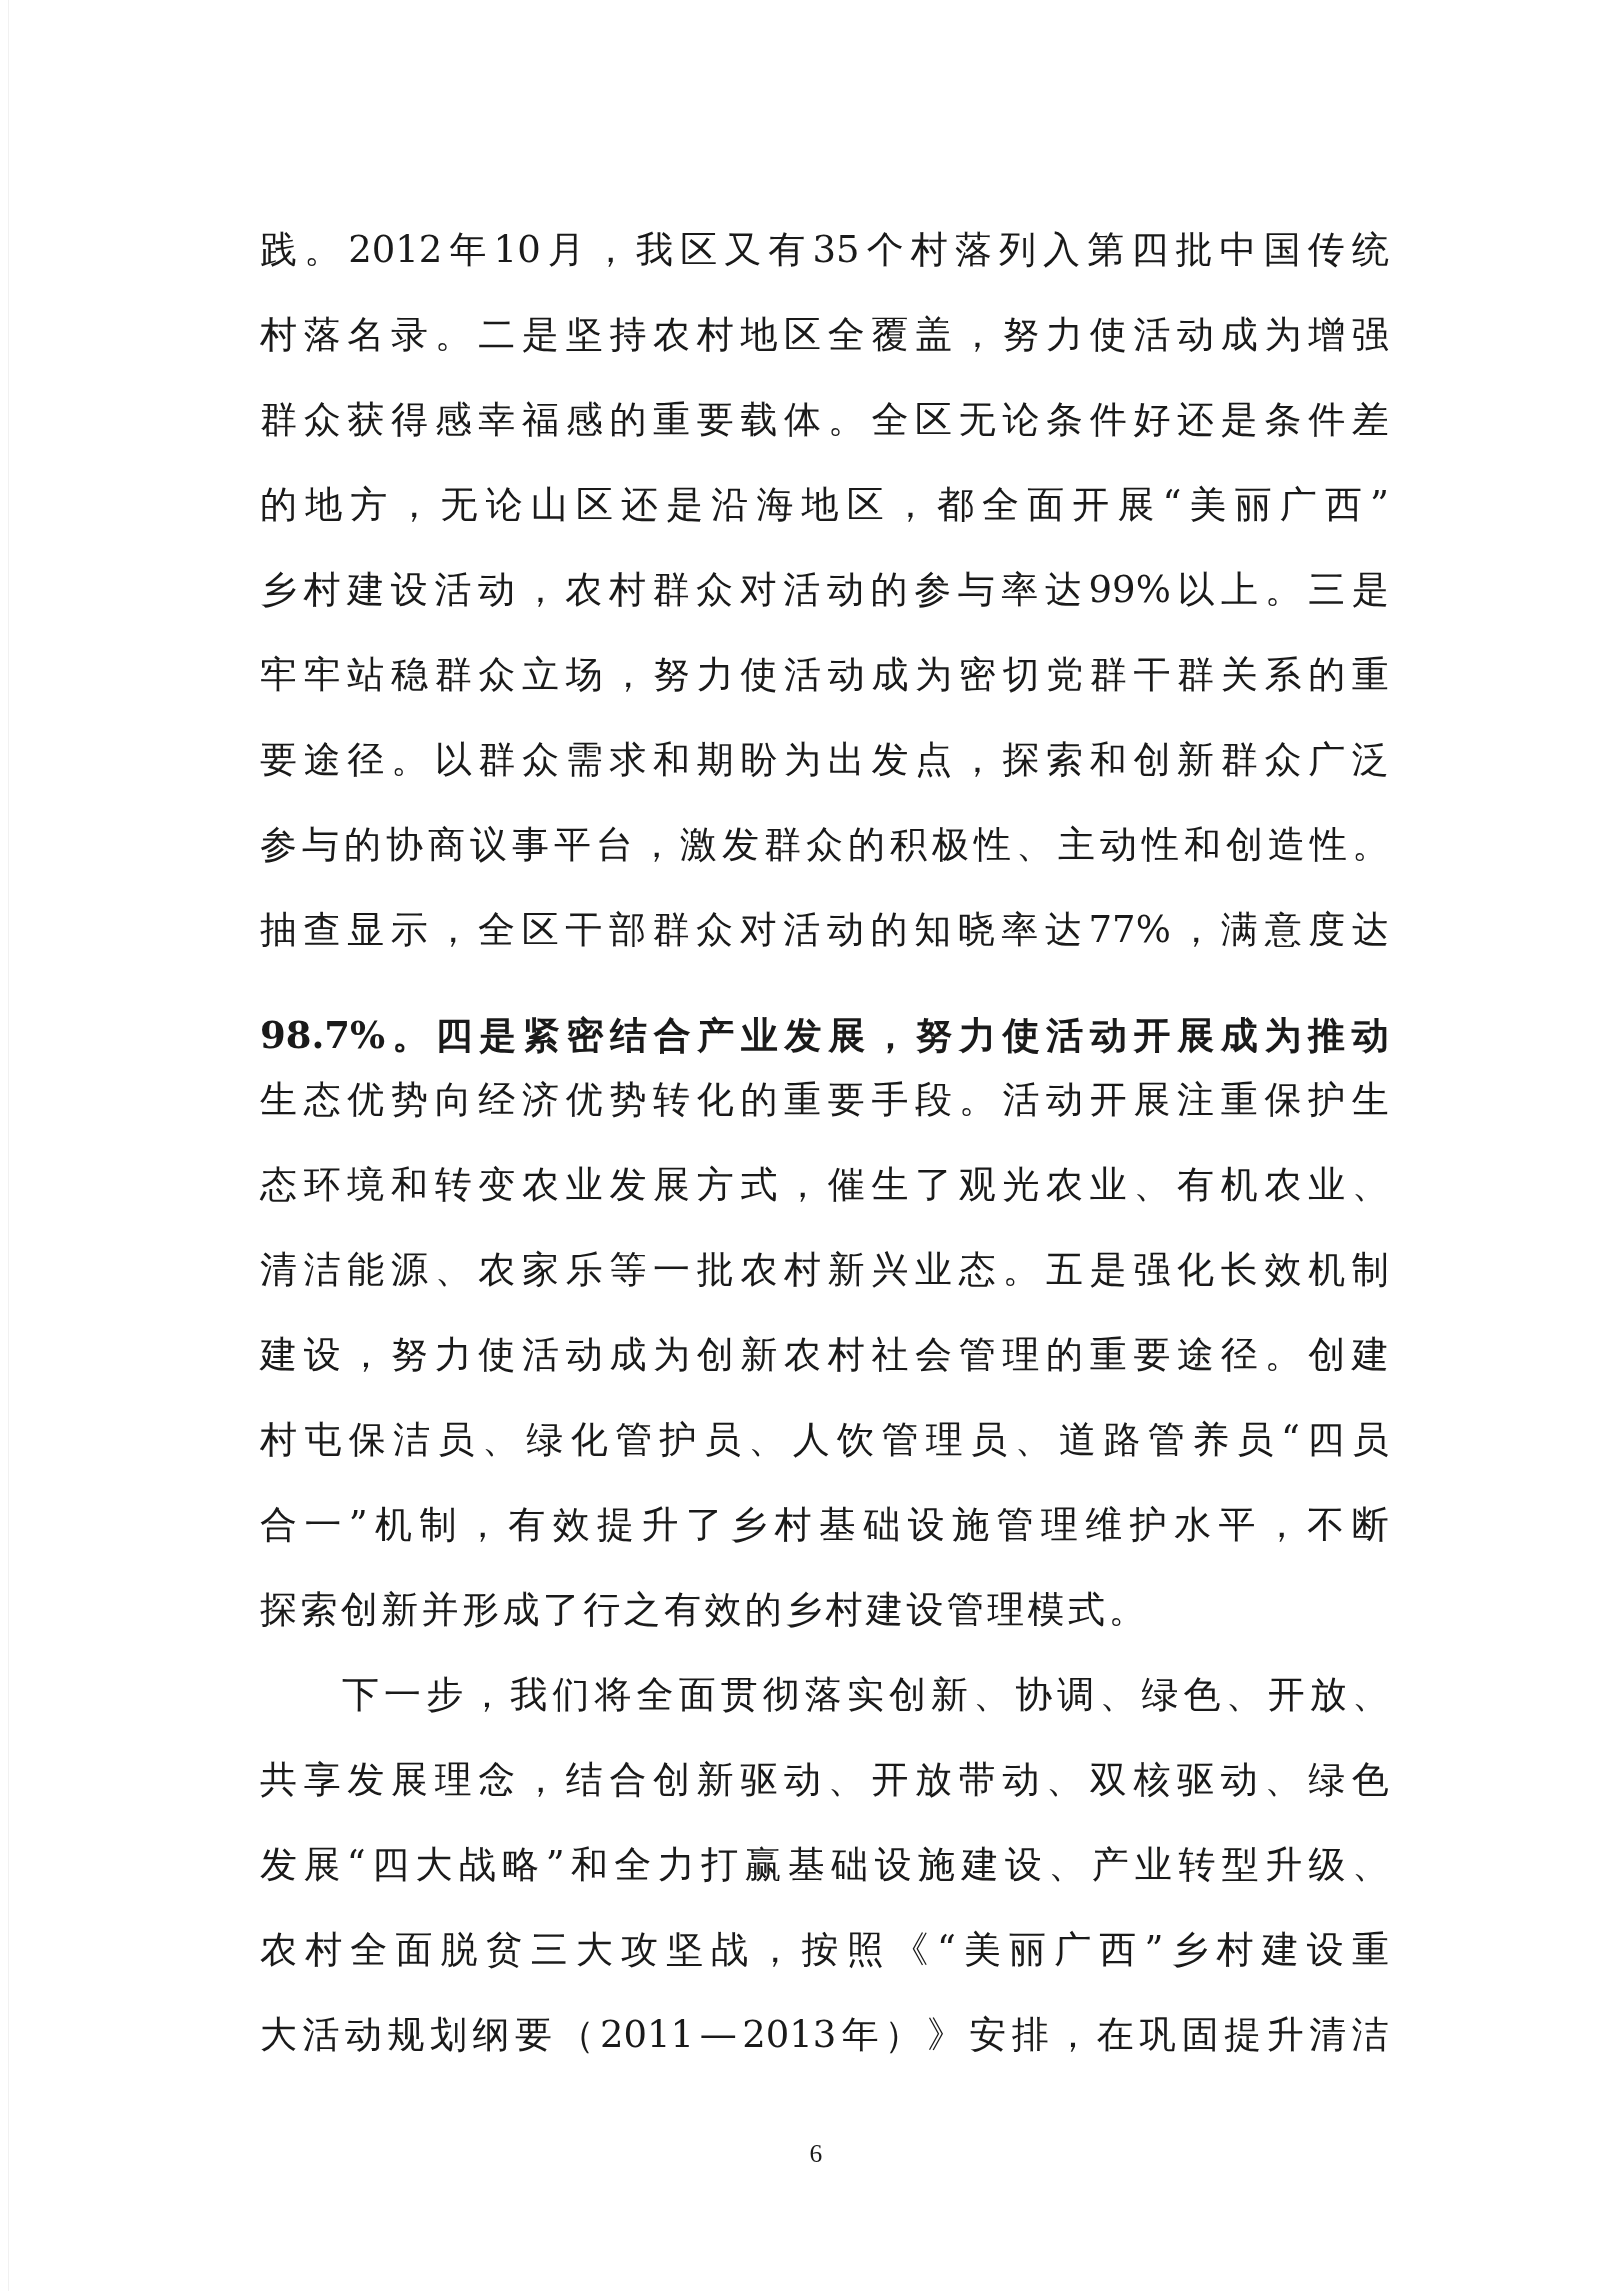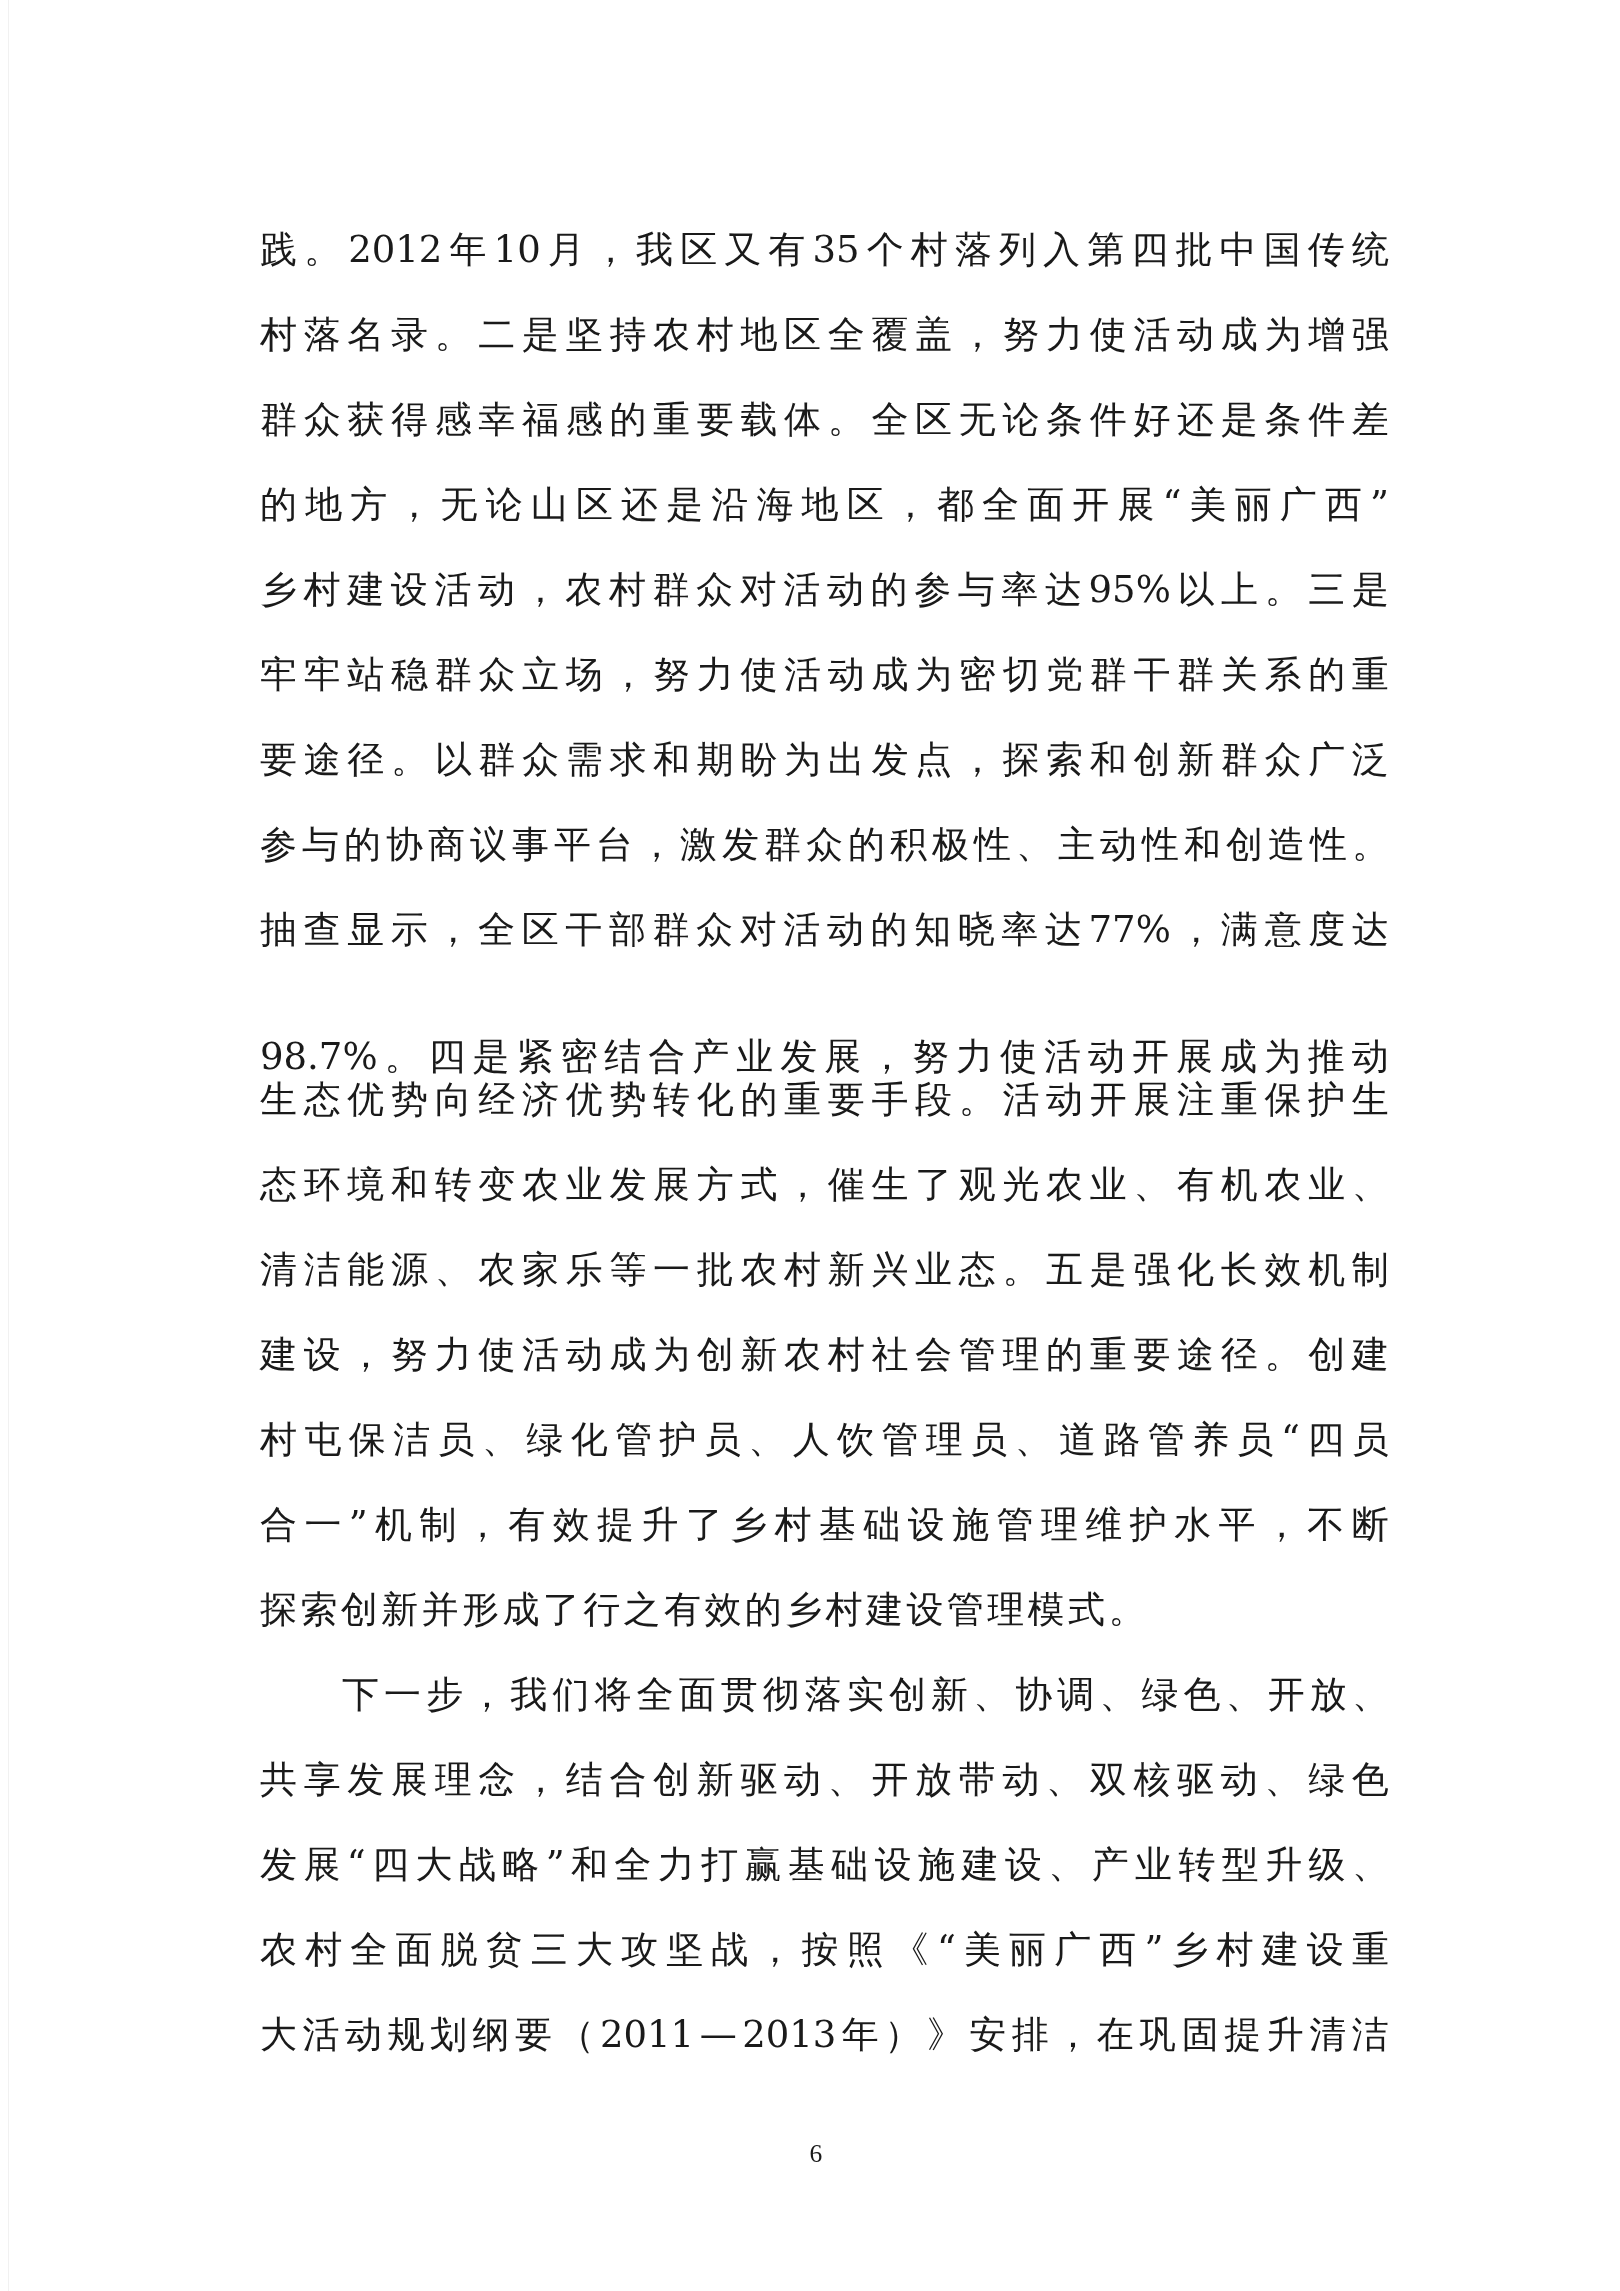--- a/index.html
+++ b/index.html
@@ -196,21 +196,21 @@
           <span>群</span>
           <span>众</span>
           <span>对</span>
           <span>活</span>
           <span>动</span>
           <span>的</span>
           <span>参</span>
           <span>与</span>
           <span>率</span>
           <span>达</span>
-          <span>95%</span>
+          <span>99%</span>
           <span>以</span>
           <span>上</span>
           <span>。</span>
           <span>三</span>
           <span>是</span>
         </span>
       <span class="line" style="display: flex; justify-content: space-between; align-items: flex-start;">
           <span>牢</span>
           <span>牢</span>
           <span>站</span>
@@ -315,21 +315,21 @@
           <span>晓</span>
           <span>率</span>
           <span>达</span>
           <span>77%</span>
           <span>，</span>
           <span>满</span>
           <span>意</span>
           <span>度</span>
           <span>达</span>
         </span>
-      <span class="line" style="display: flex; justify-content: space-between; align-items: flex-end;">
+      <span class="line" style="display: flex; justify-content: space-between; align-items: center; font-weight: bold;">
           <span>98.7%</span>
           <span>。</span>
           <span>四</span>
           <span>是</span>
           <span>紧</span>
           <span>密</span>
           <span>结</span>
           <span>合</span>
           <span>产</span>
           <span>业</span>

